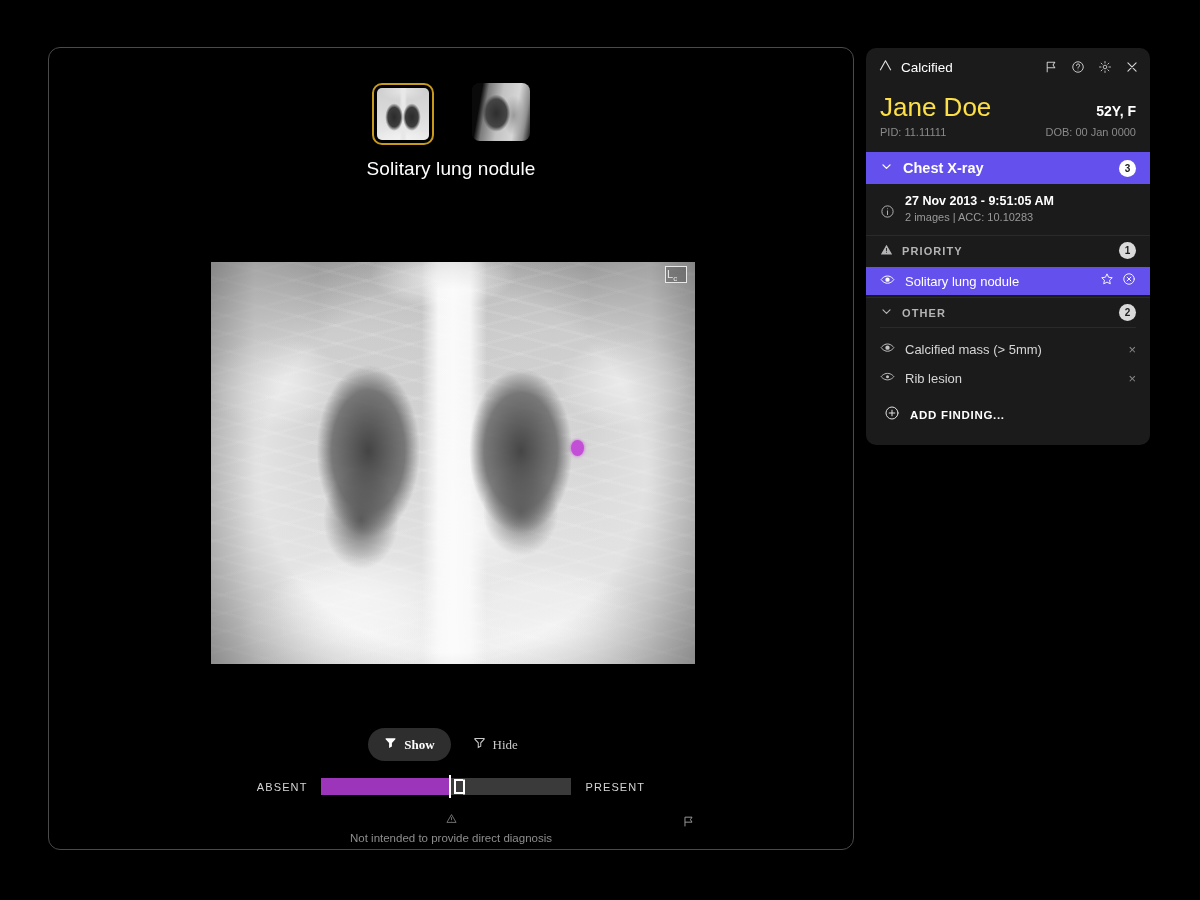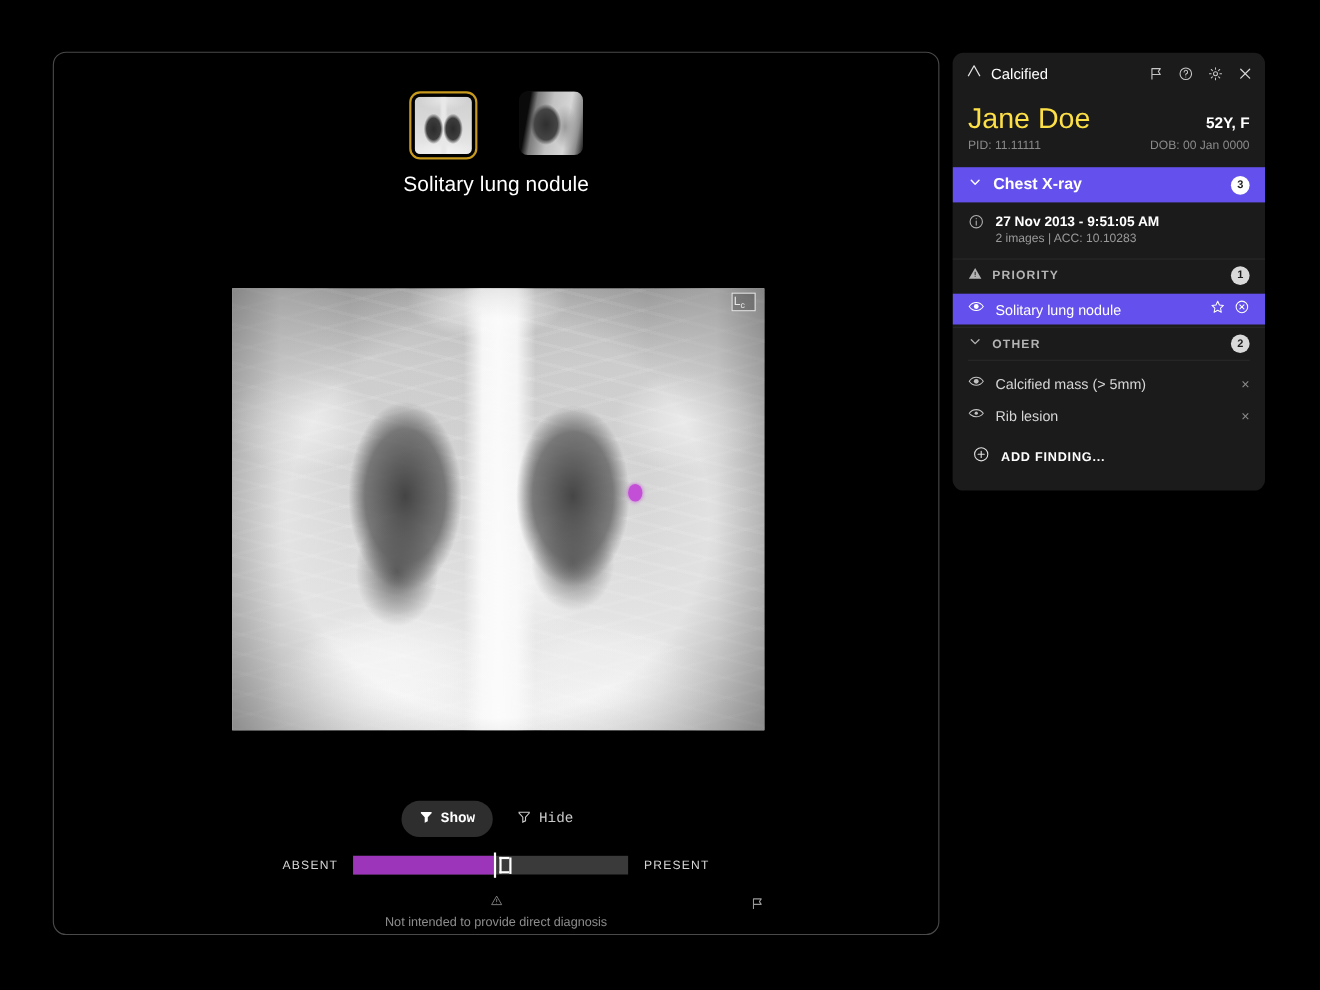--- a/index.html
+++ b/index.html
@@ -185,31 +185,31 @@
     left: 0;
     top: 680px;
     width: 100%;
     display: flex;
     justify-content: center;
     align-items: center;
     gap: 6px;
   }
   .toggle-btn {
     display: flex;
-    align-items: flex-start;
+    align-items: flex-end;
     gap: 7px;
     padding: 8px 16px;
     border-radius: 18px;
     font-size: 13px;
     font-weight: bold;
     color: #ffffff;
     background: transparent;
     border: none;
     cursor: pointer;
-    font-family: Liberation Mono, monospace;
+    font-family: Liberation Serif, serif;
   }
   .toggle-btn.active { background: #2e2e2e; }
   .toggle-btn.inactive { color: #c9c9c9; font-weight: normal; }
 
   
   .slider-row {
     position: absolute;
     left: 0;
     top: 730px;
     width: 100%;
@@ -367,21 +367,21 @@
     color: #1b1b1b;
     font-size: 10px;
     font-weight: bold;
     display: flex;
     align-items: center;
     justify-content: center;
   }
 
   .study-info {
     display: flex;
-    align-items: flex-start;
+    align-items: flex-end;
     gap: 10px;
     padding: 10px 14px 12px 14px;
   }
   .study-info-text .l1 { color: #ffffff; font-size: 12.5px; font-weight: bold; }
   .study-info-text .l2 { color: #9a9a9a; font-size: 11px; margin-top: 3px; }
 
   .section-head {
     display: flex;
     align-items: center;
     gap: 9px;

